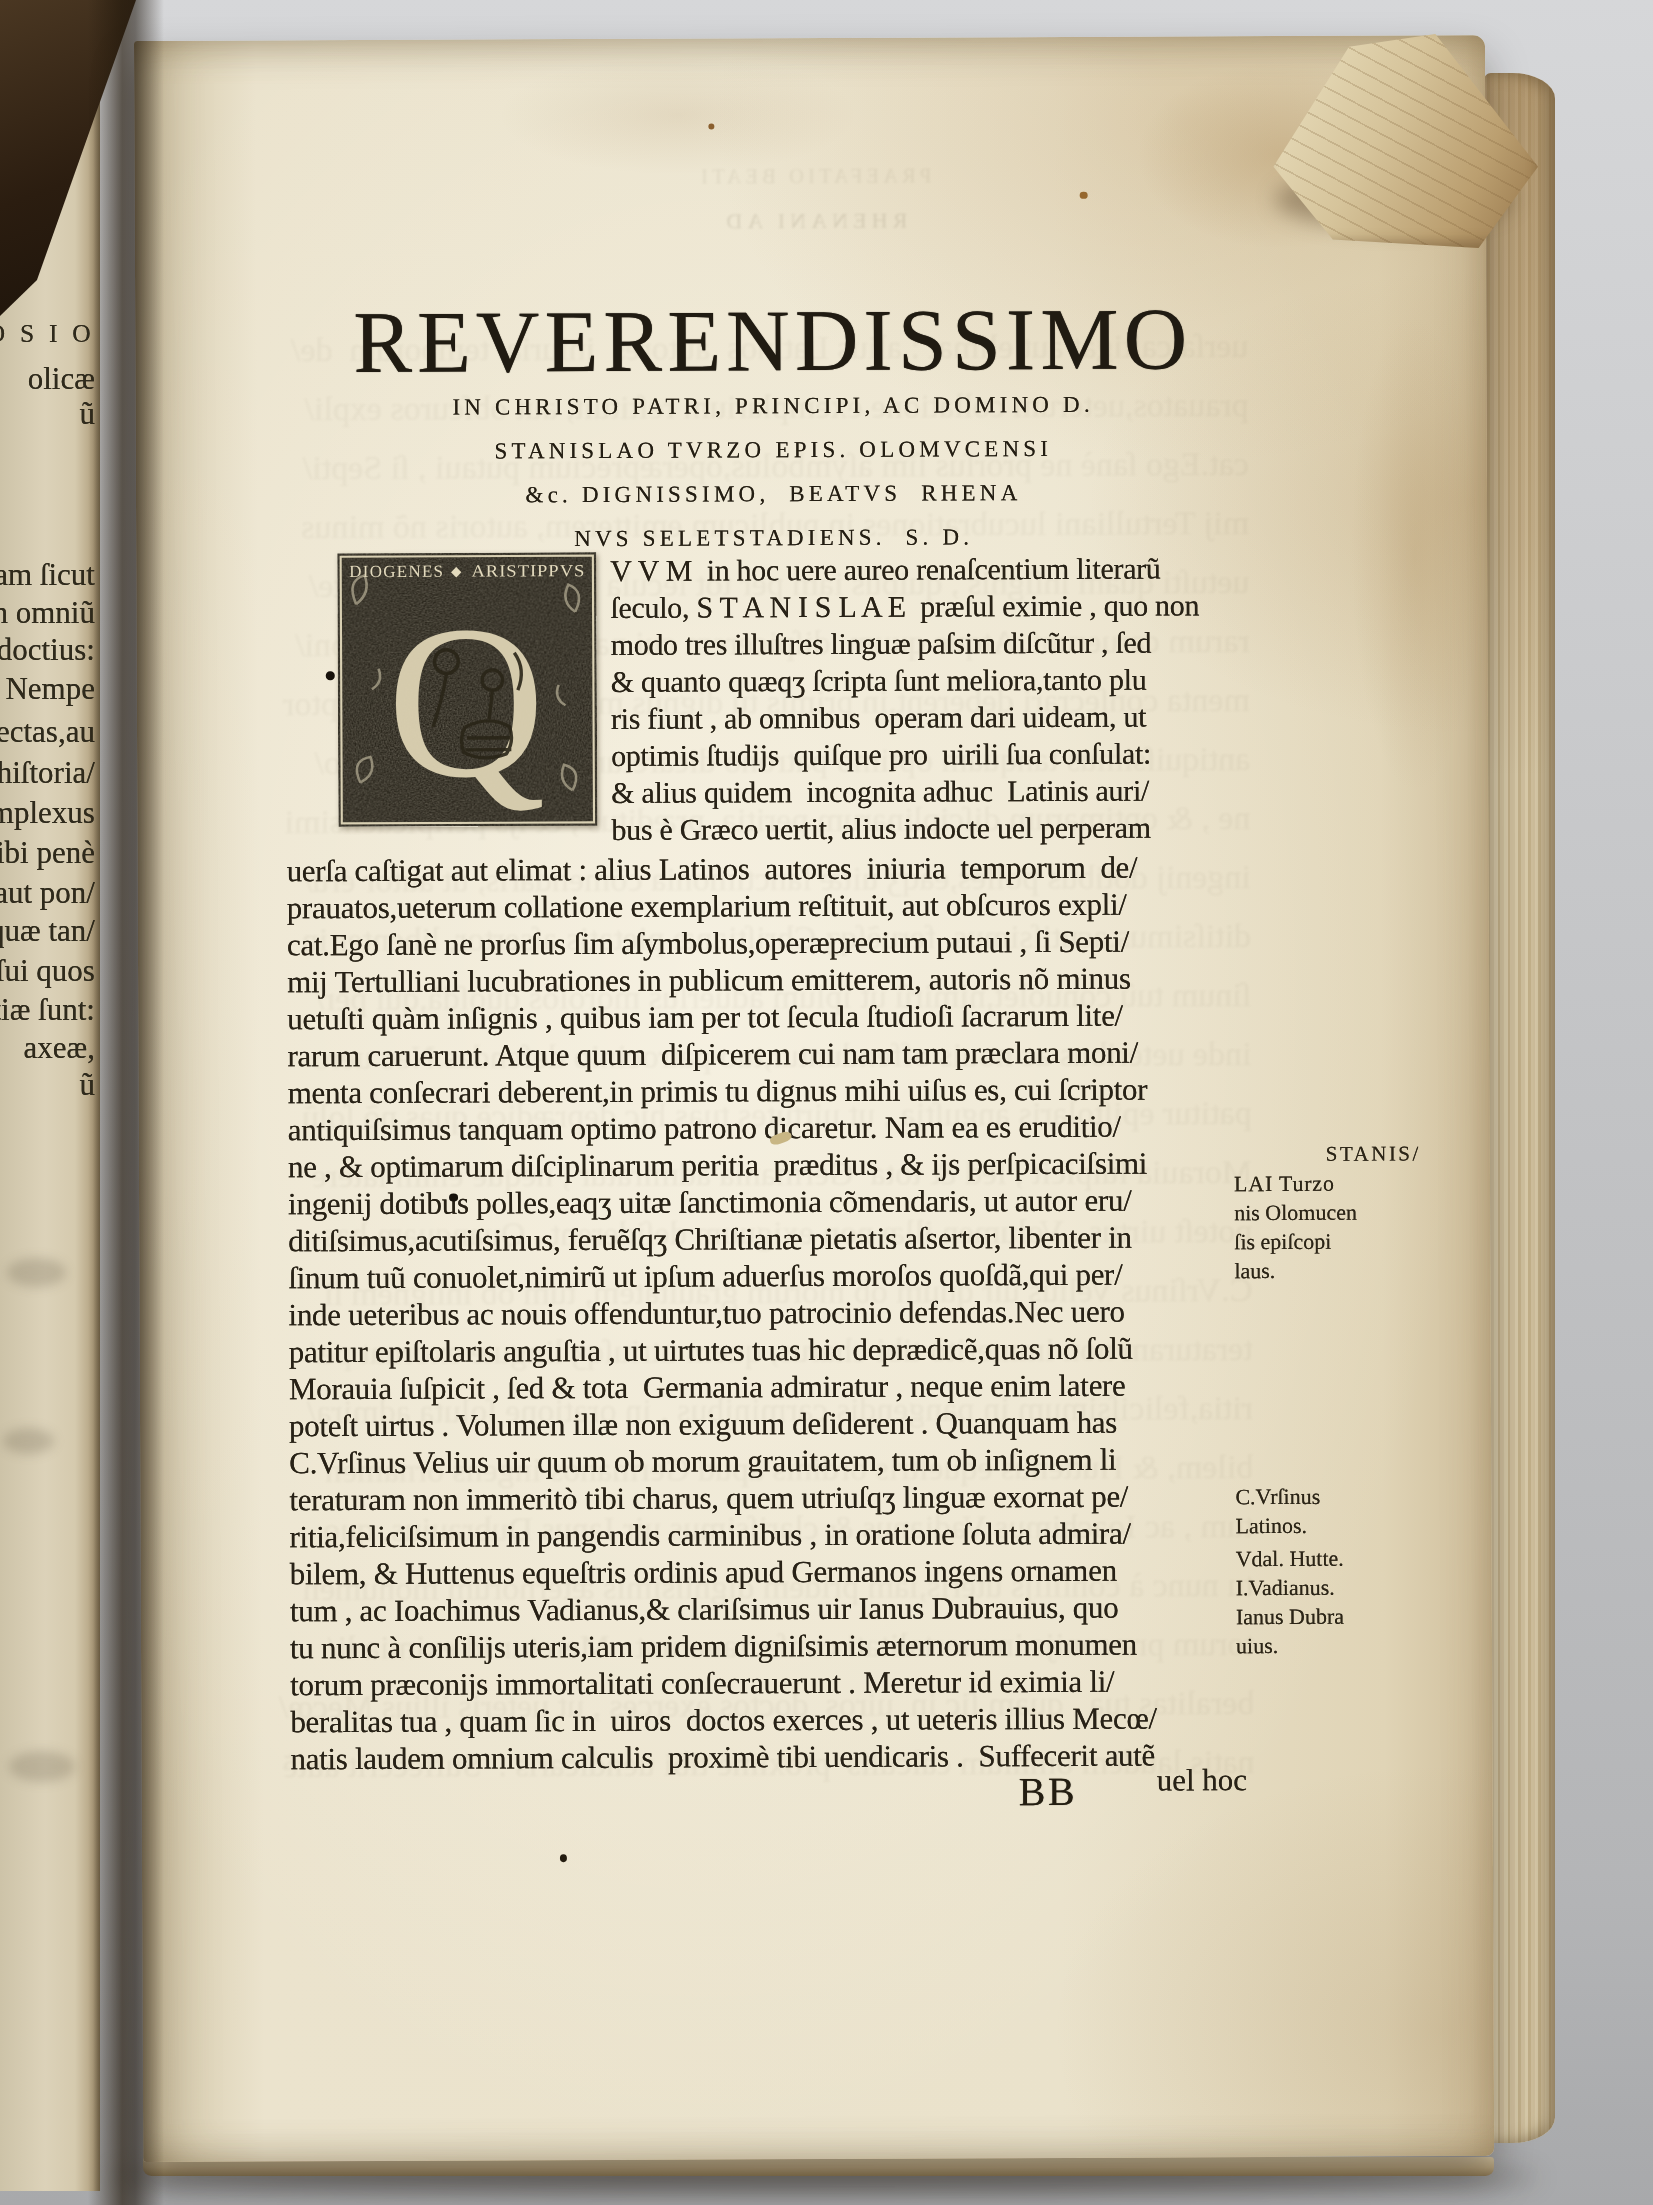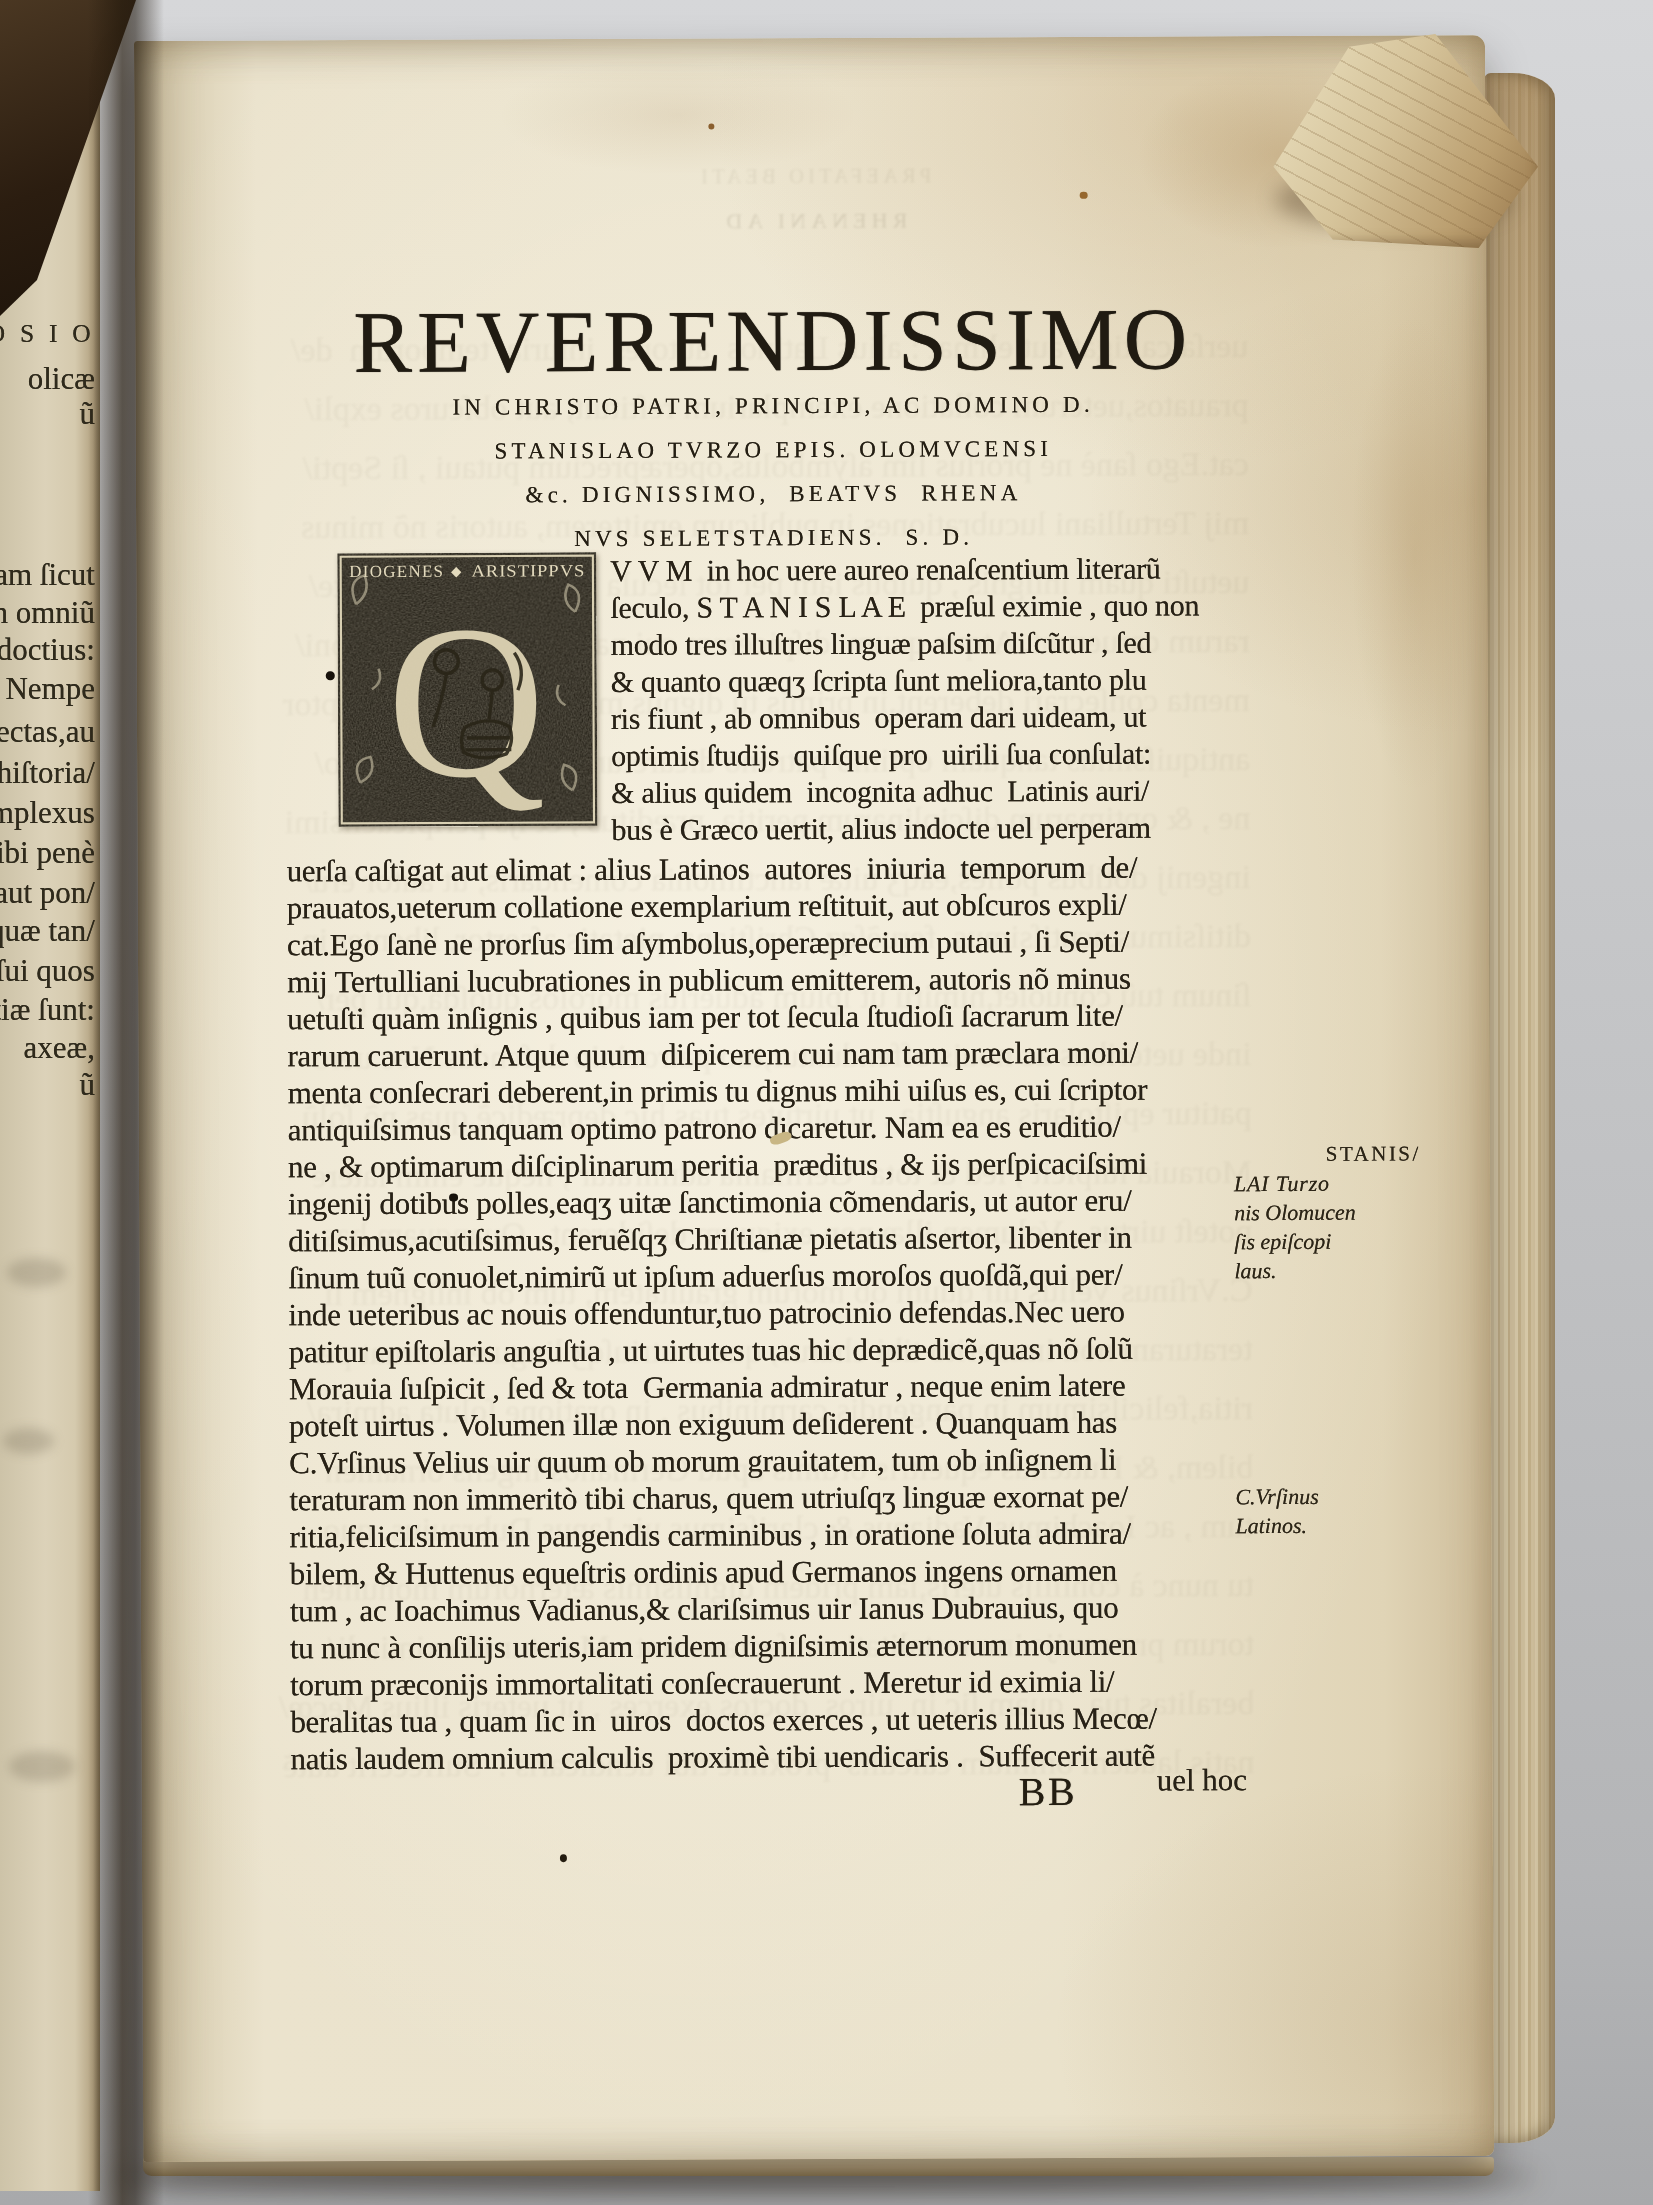--- a/index.html
+++ b/index.html
@@ -52,21 +52,21 @@
   .subtitle .sline{font-size:23px;letter-spacing:4.2px;line-height:44px;white-space:pre;
     text-shadow:0 0 0.6px rgba(36,30,19,.85);}
   .woodcut{position:absolute;left:201px;top:513px;width:259px;height:274px;
     box-shadow:1.7px 2.5px 5.1px rgba(60,45,20,.35);}
   .body-indent{position:absolute;left:474px;top:513px;width:646px;
     font-size:30px;letter-spacing:-0.3px;}
   .body-full{position:absolute;left:149px;top:812px;width:986px;
     font-size:31px;letter-spacing:-0.3px;}
   .bline{white-space:pre;line-height:37px;text-shadow:0 0 0.6px rgba(40,33,19,.9);}
   .margin-note{position:absolute;left:1095px;width:187px;color:#2c2517;}
-  .margin-note .note-line{font-style:italic;font-size:22px;line-height:29px;white-space:pre;
+  .margin-note .note-line{font-size:22px;line-height:29px;white-space:pre;
     text-shadow:0 0 0.4px rgba(44,37,23,.85);}
   #note1 .note-line:first-child{font-style:normal;letter-spacing:2.5px;font-size:21px;text-align:right;}
   #note1 .note-line:nth-child(2){letter-spacing:0.8px;}
   .footer-line{position:absolute;top:1731px;left:0;width:1351px;height:42px;}
   .signature{position:absolute;left:877px;top:0;font-size:40px;letter-spacing:2.5px;
     color:#241e12;text-shadow:0 0 0.7px rgba(36,30,18,.9);}
   .catchword{position:absolute;left:977px;top:-5.1px;font-size:31px;color:#282217;
     white-space:pre;text-shadow:0 0 0.6px rgba(40,33,19,.9);margin-left:38px;}
   
   .stain{position:absolute;border-radius:50%;pointer-events:none;}
@@ -248,20 +248,26 @@
           <div class="note-line">STANIS/</div>
           <div class="note-line">LAI Turzo</div>
           <div class="note-line">nis Olomucen</div>
           <div class="note-line">ſis epiſcopi</div>
           <div class="note-line">laus.</div>
         </div>
       <div class="margin-note" id="note2" style="top:1446px;">
           <div class="note-line">C.Vrſinus</div>
           <div class="note-line">Latinos.</div>
         </div>
+      <div class="margin-note" id="note3" style="top:1508px;">
+          <div class="note-line">Vdal. Hutte.</div>
+          <div class="note-line">I.Vadianus.</div>
+          <div class="note-line">Ianus Dubra</div>
+          <div class="note-line">uius.</div>
+        </div>
 
       <div class="footer-line">
         <div class="signature">BB</div>
         <div class="catchword">uel hoc</div>
       </div>
 
       <div class="stain" style="left:1003px;top:25.5px;width:289px;height:187px;background:radial-gradient(closest-side,rgba(165,128,75,.30),rgba(165,128,75,0));"></div>
       <div class="stain" style="left:1215px;top:280px;width:127px;height:476px;background:radial-gradient(closest-side,rgba(170,138,90,.22),rgba(170,138,90,0));"></div>
       <div class="stain" style="left:365px;top:17px;width:357px;height:119px;background:radial-gradient(closest-side,rgba(160,130,85,.14),rgba(160,130,85,0));"></div>
       <div class="speck" style="left:574px;top:85px;width:6px;height:6px;background:#8a5f2e;"></div>

